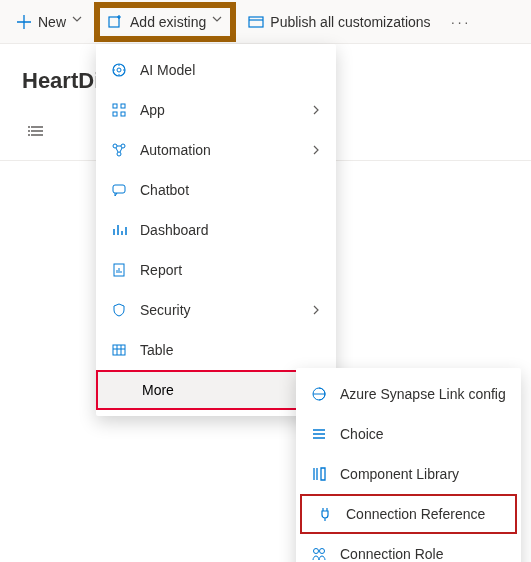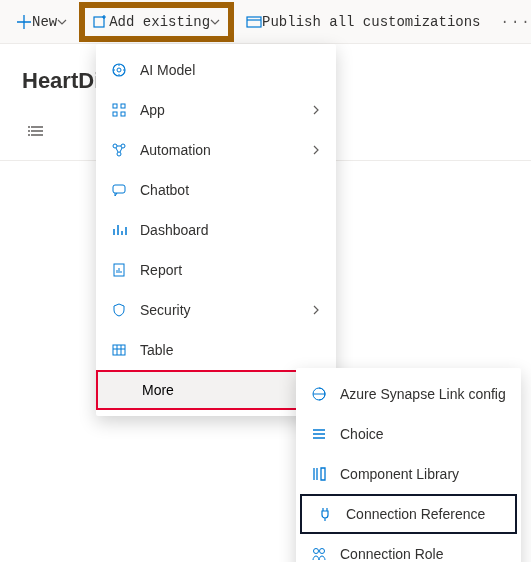--- a/index.html
+++ b/index.html
@@ -17,27 +17,26 @@
     display: flex;
     align-items: center;
     height: 44px;
     border-bottom: 1px solid #edebe9;
     background: #faf9f8;
     padding: 0 8px;
     gap: 4px;
   }
   .tb-btn {
     display: flex;
-    align-items: center;
+    gap: 6px;
     padding: 6px 8px;
     color: #323130;
     cursor: pointer;
     font-size: 14px;
     white-space: nowrap;
-    font-family: Liberation Mono, monospace;
   }
   .tb-btn .ic { color: #0078d4; width:16px; height:16px; display:flex; align-items:center; justify-content:center;}
   .tb-btn .chev { color: #605e5c; }
   .highlight-red {
     border: 6px solid #a16207;
   }
   .page-title {
     font-size: 22px;
     font-weight: 600;
     color: #323130;
@@ -84,21 +83,21 @@
     align-items:center;
     padding:0 14px 0 44px;
     background:#f3f2f1;
     cursor:pointer;
   }
   .more-row .lbl { flex:1; color:#000000;}
   .more-highlight {
     border:2px solid #e3002f;
   }
   .conn-ref-hl {
-    border:2px solid #0f172a;
+    border:2px solid #b91c1c;
     margin:0 4px;
   }
   svg { display:block; }
 </style>
 </head>
 <body>
 
 <div class="toolbar">
   <div class="tb-btn">
     <span class="ic">

